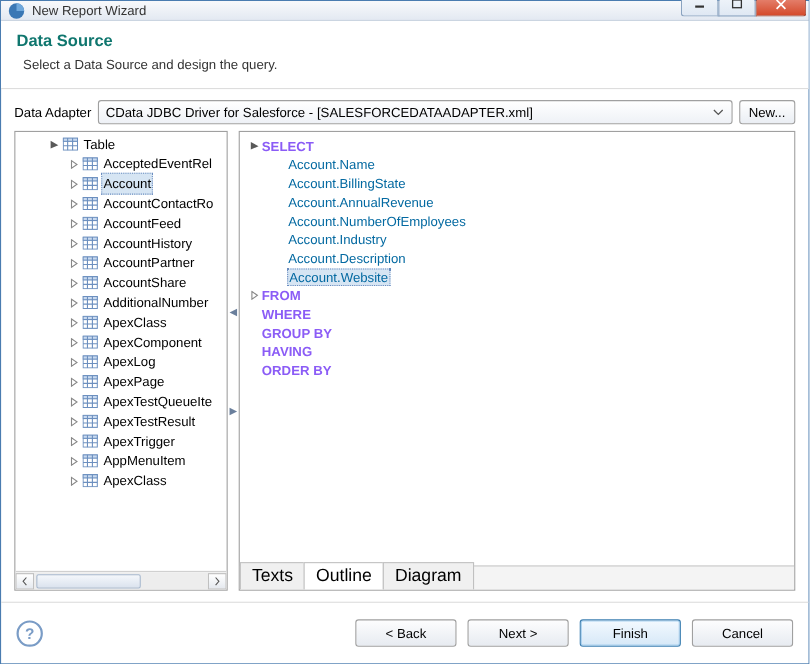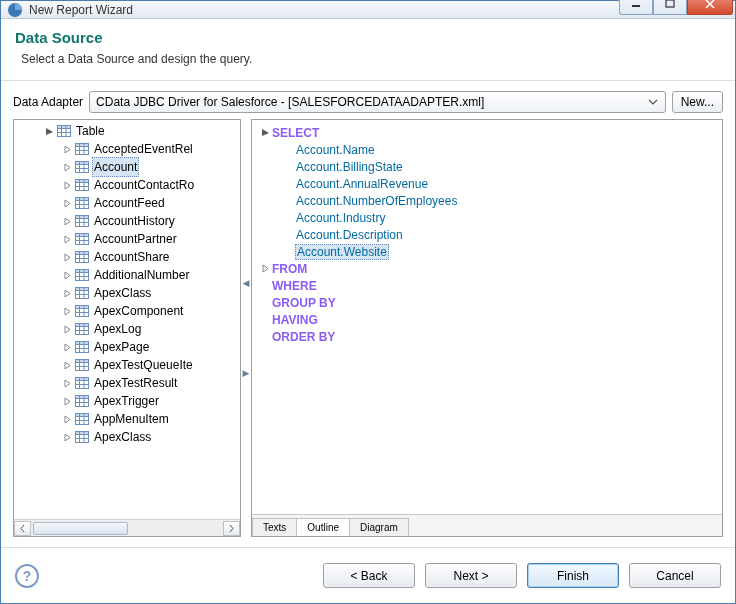--- a/index.html
+++ b/index.html
@@ -14,21 +14,21 @@
 .title-btn.close { width:46px; background: linear-gradient(#e9907f,#d4492b); color:#fff; border-radius:0 0 3px 0; border-color:#a8442f;}
 .header { padding: 10px 14px 14px 14px; border-bottom: 1px solid #ddd; background:#fff;}
 .header-title { font-size: 15px; font-weight: bold; color: #0f766e; margin-bottom: 6px; }
 .header-sub { font-size: 12px; color: #333; margin-left: 6px; }
 .adapter-row { display: flex; align-items: center; padding: 10px 12px 6px 12px; gap: 6px; }
 .adapter-label { white-space: nowrap; }
 .adapter-select { flex: 1; height: 22px; border: 1px solid #a0a0a0; border-radius: 3px; background: linear-gradient(#fff,#eef1f6); display:flex; align-items:center; padding:0 6px; position:relative;}
 .adapter-select .arrow { position:absolute; right:4px; top:3px; width:16px; height:14px; display:flex; align-items:center; justify-content:center;}
 .new-btn { height:22px; padding:0 8px; border:1px solid #a0a0a0; border-radius:3px; background:linear-gradient(#fff,#eaeef4);}
 .main { flex:1; display:flex; padding: 0 12px 10px 12px; gap:0; min-height:0;}
-.tree-panel { width: 228px; border:1px solid #a0a0a0; background:#fff; display:flex; flex-direction:column; overflow:hidden;}
+.tree-panel { width: 194px; border:1px solid #a0a0a0; background:#fff; display:flex; flex-direction:column; overflow:hidden;}
 .tree-scroll { flex:1; overflow:hidden; position:relative;}
 .tree { padding: 2px 0 0 0; }
 .tree-node { display:flex; align-items:center; height:18px; line-height:18px; white-space:nowrap; }
 .tw { width:14px; display:inline-flex; justify-content:center; color:#666;}
 .tbl-icon { width:16px; height:13px; display:inline-flex; align-items:center; justify-content:center; margin-right:2px;}
 .tree-label { padding: 0 2px; }
 .tree-label.selected { background:#d6e5f3; border:1px dotted #6a8cbf; padding:0 1px;}
 .hscroll { height:17px; border-top:1px solid #d0d0d0; background:#f0f0f0; display:flex; align-items:center;}
 .hscroll .arrow { width:17px; height:15px; border:1px solid #c0c0c0; background:linear-gradient(#fff,#e5e9ef); display:flex; align-items:center; justify-content:center; font-size:10px;}
 .hscroll .track { flex:1; height:15px; background:#ededed; position:relative;}
@@ -36,21 +36,21 @@
 .splitter { width:10px; display:flex; flex-direction:column; align-items:center; justify-content:center; gap:80px;}
 .spl-arrow { font-size:9px; color:#6a7f9c;}
 .editor-panel { flex:1; border:1px solid #a0a0a0; display:flex; flex-direction:column; overflow:hidden;}
 .editor { flex:1; padding:4px 6px; font-family: 'Consolas','Courier New',monospace; font-size:12px; overflow:auto;}
 .sql-row { display:flex; align-items:center; height:17px; white-space:nowrap;}
 .ew { width:14px; display:inline-flex; justify-content:center; color:#666; font-size:9px;}
 .kw { color:#8b5cf6; font-weight:bold;}
 .field { color:#0369a1; margin-left: 24px; }
 .field.sel { background:#d6e5f3; border:1px dotted #6a8cbf; padding:0 1px; margin-left:23px;}
 .tabs { height:22px; border-top:1px solid #c8c8c8; background:#f4f4f4; display:flex; align-items:flex-end;}
-.tab { padding: 3px 10px; border:1px solid #c0c0c0; border-top:1px solid #c0c0c0; background:#fff; margin-right:-1px; font-size:10px; position:relative; top:1px;}
+.tab { padding: 3px 10px; border:1px solid #c0c0c0; border-top:1px solid #c0c0c0; background:#fff; margin-right:-1px; font-size:16px; position:relative; top:1px;}
 .tab.inactive { background:#f0f0f0;}
 .footer { height:56px; border-top:1px solid #ddd; display:flex; align-items:center; padding:0 14px; gap:10px;}
 .help-icon { width:24px; height:24px; border:2px solid #7a9cc6; border-radius:50%; display:flex; align-items:center; justify-content:center; color:#7a9cc6; font-weight:bold; font-size:14px;}
 .spacer { flex:1;}
 .btn { min-width:92px; height:25px; border:1px solid #a0a0a0; border-radius:3px; background:linear-gradient(#fdfdfe,#e7ebf1); display:flex; align-items:center; justify-content:center;}
 .btn.primary { border:1px solid #3c7fb1; box-shadow: inset 0 0 0 1px #aad1ef; background:linear-gradient(#f3f9ff,#d6e8f7);}
 svg { display:block; }
 </style>
 </head>
 <body>

